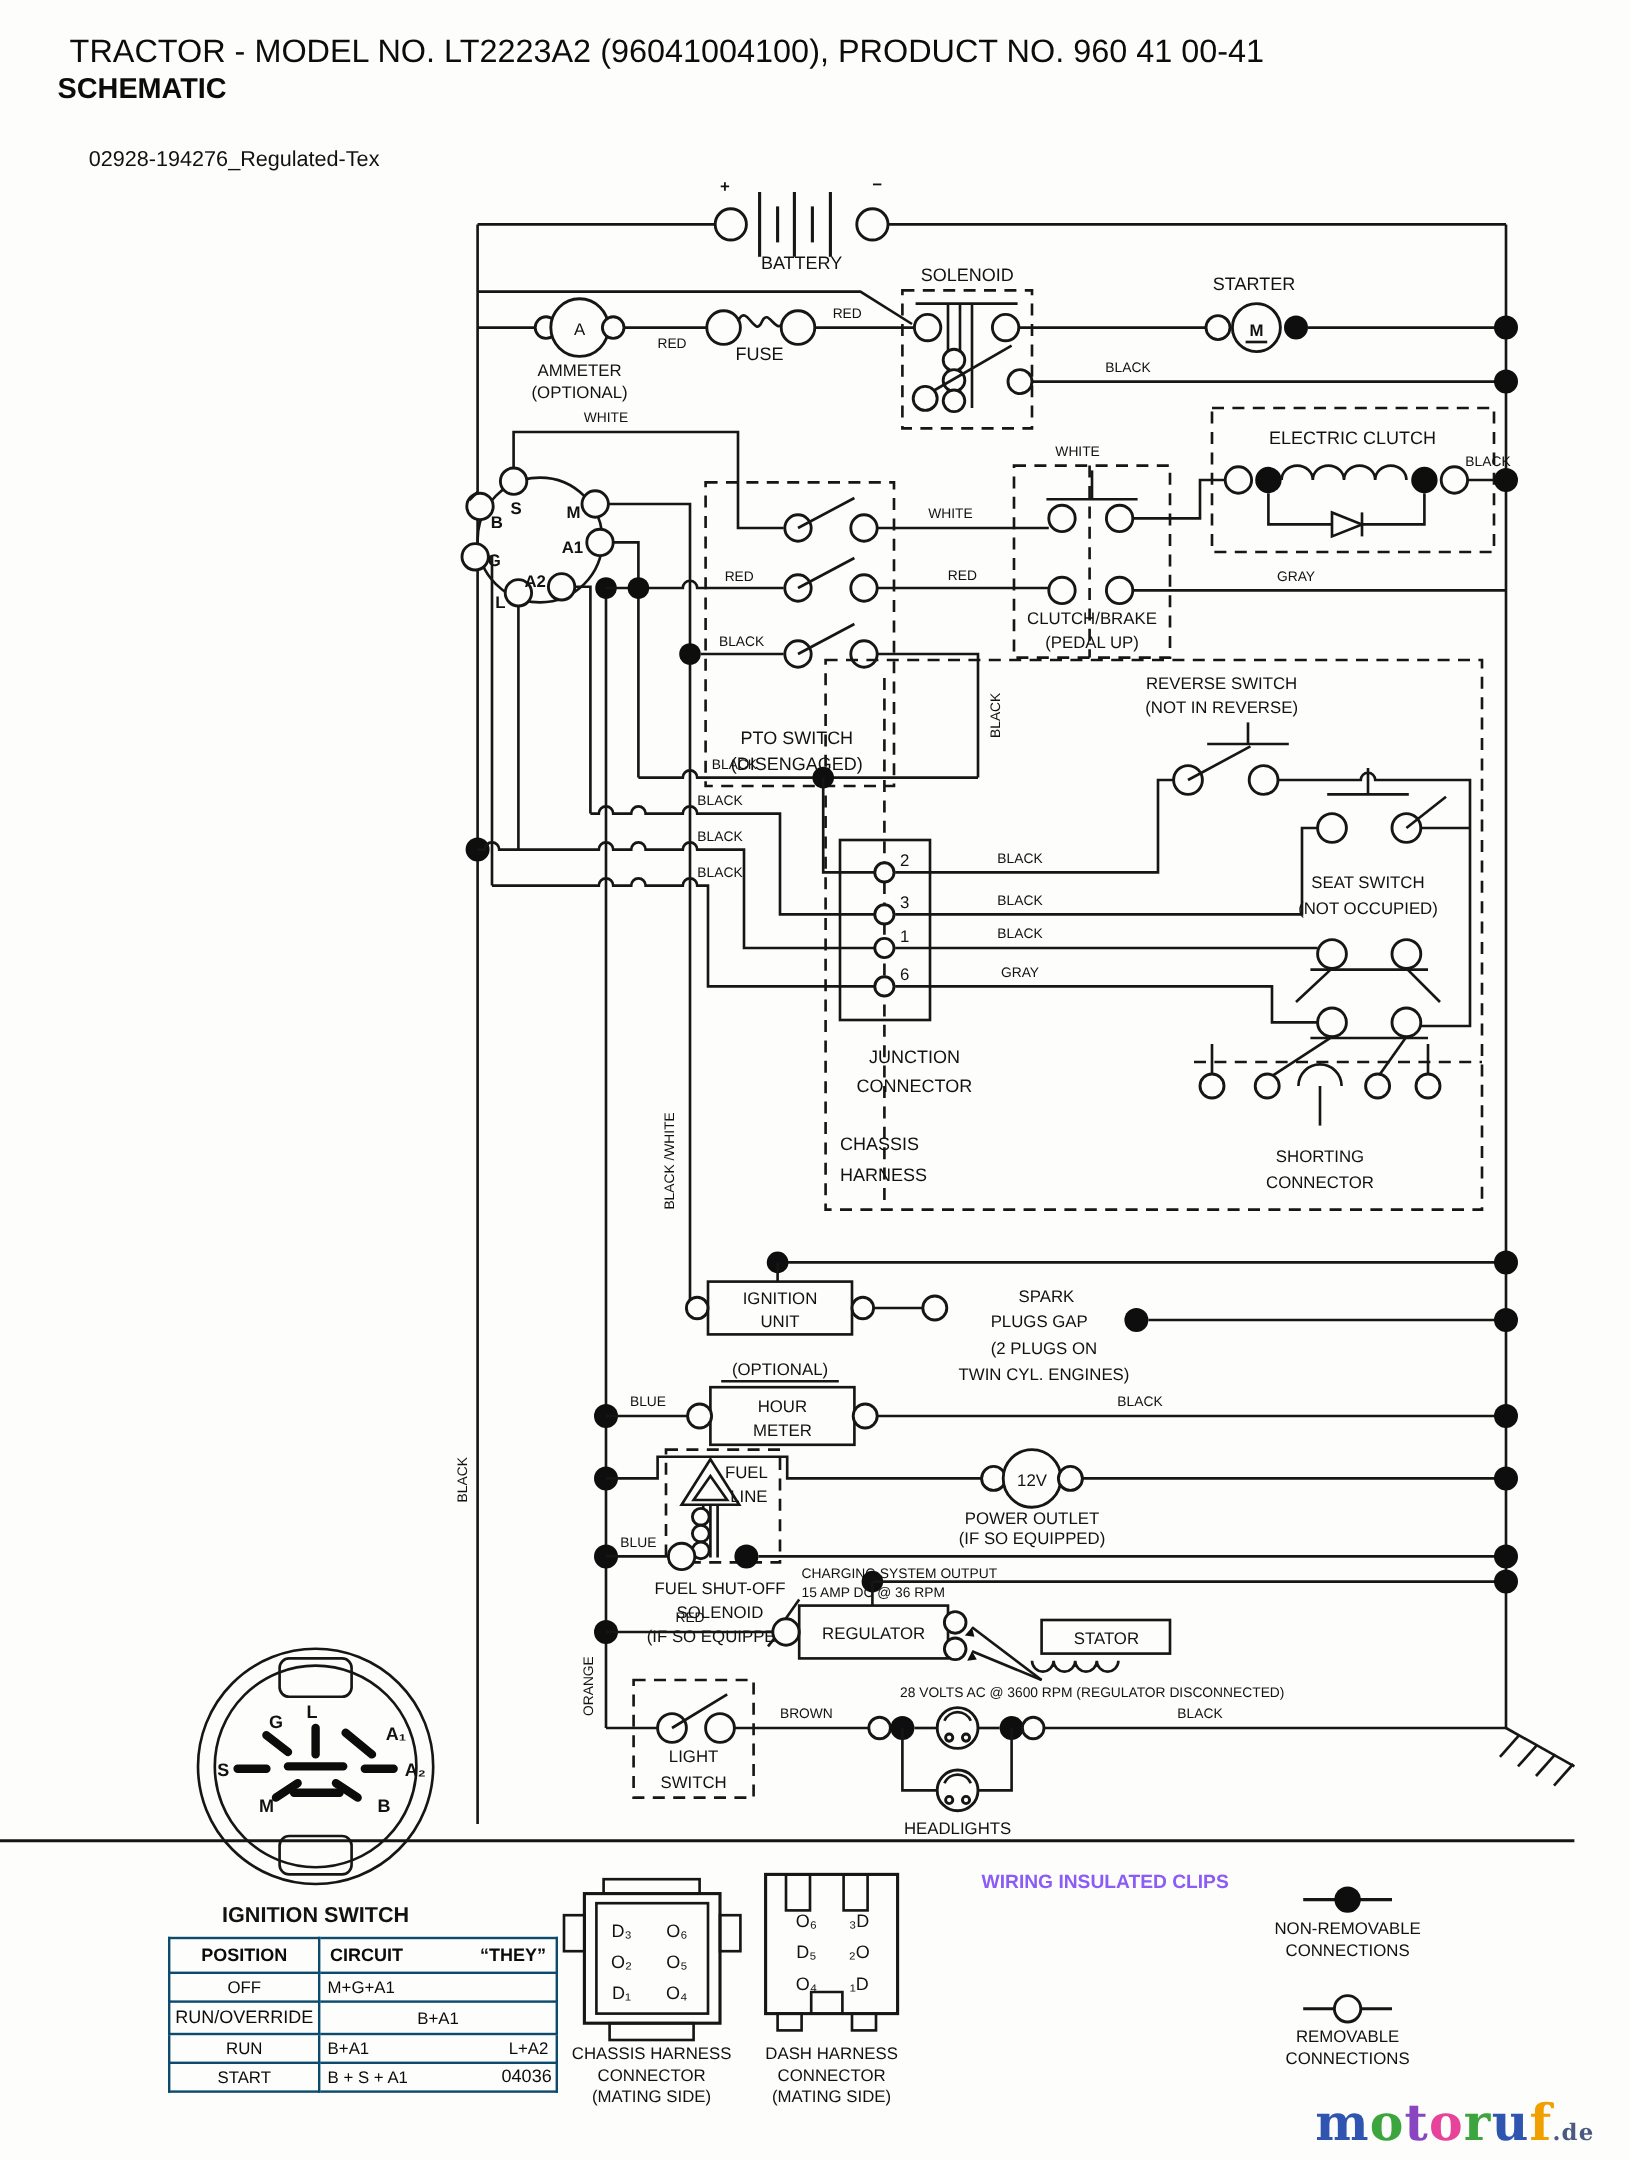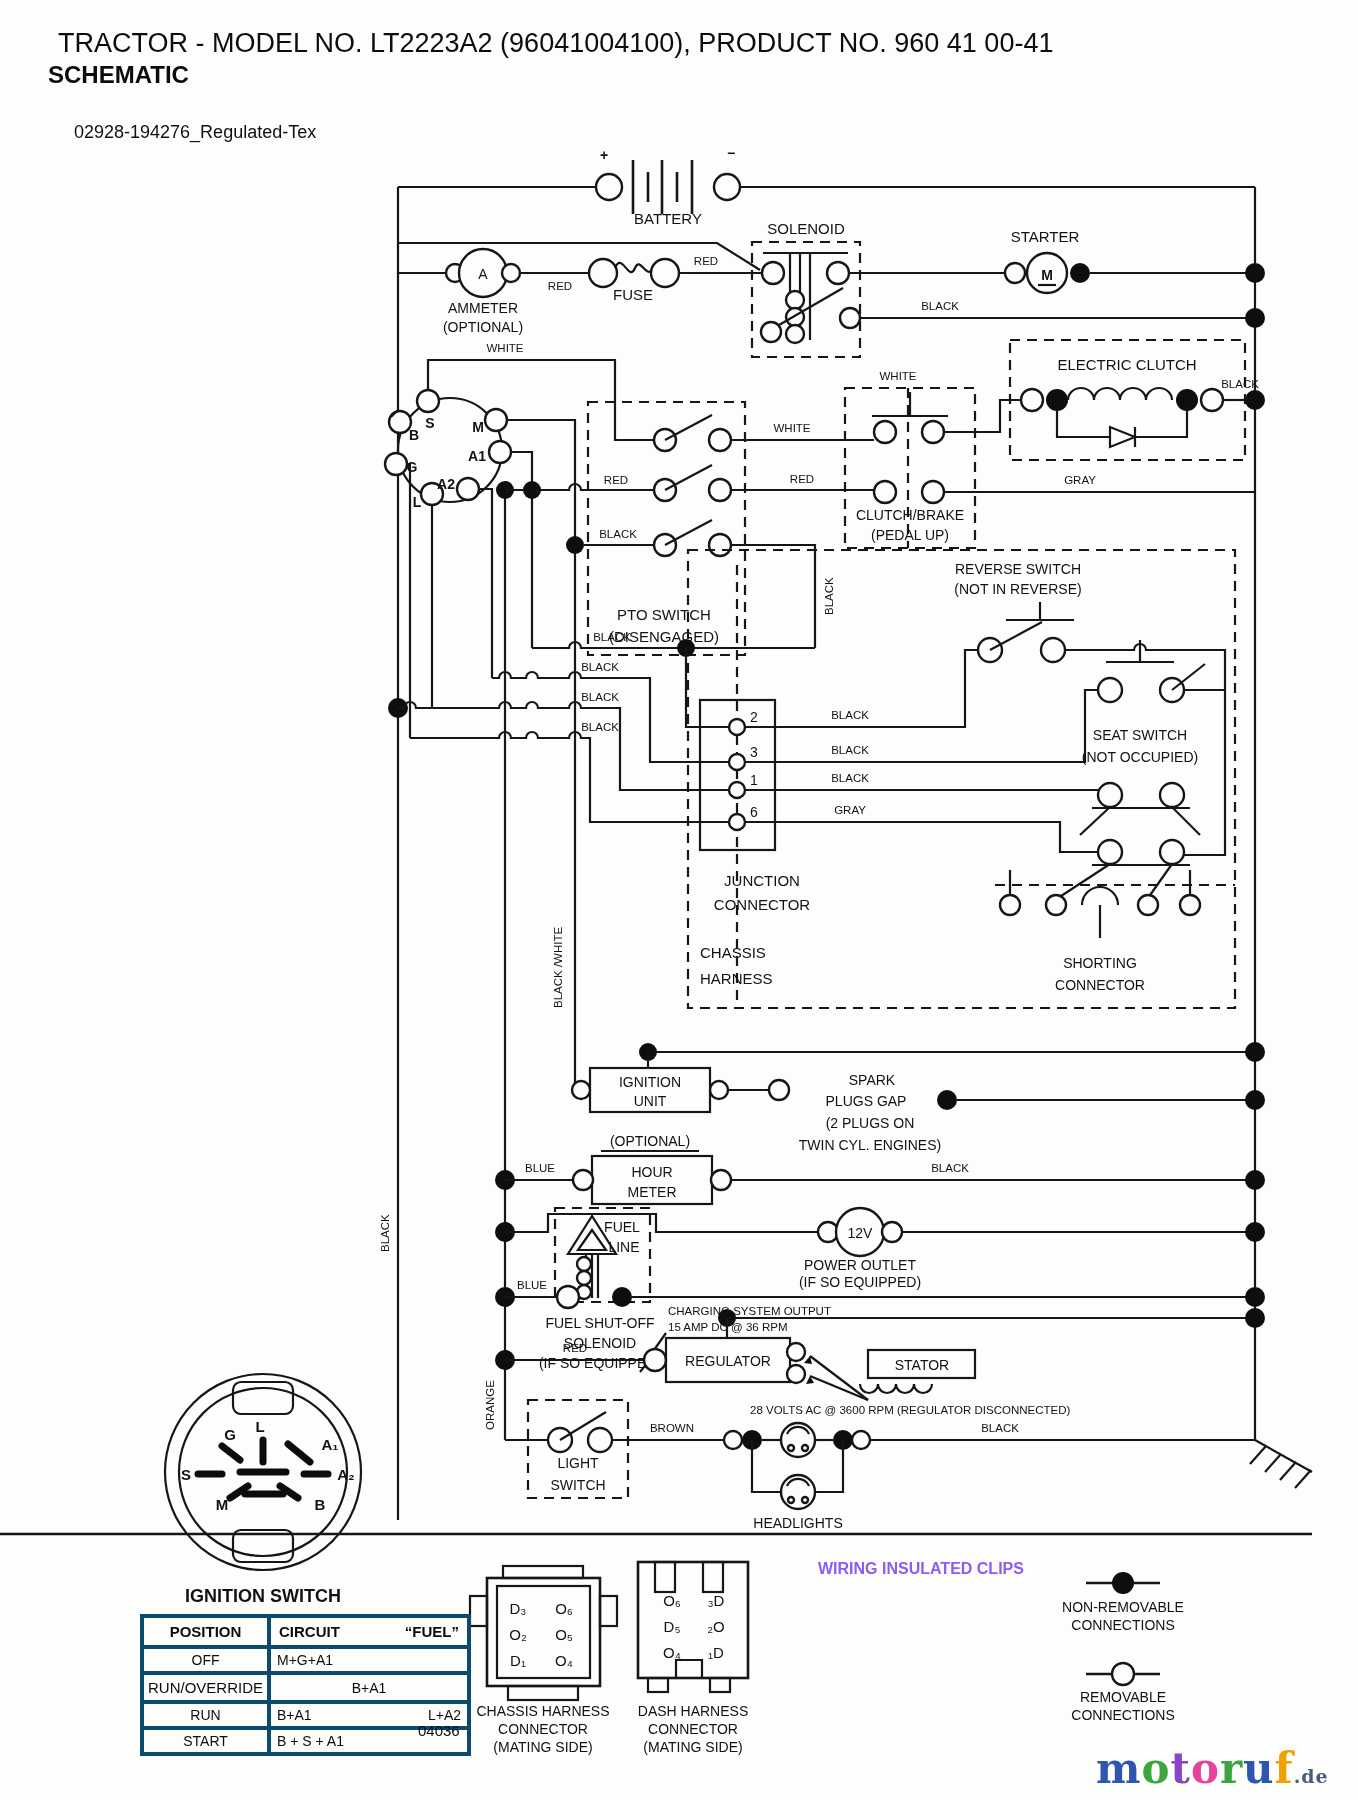--- a/index.html
+++ b/index.html
@@ -19,21 +19,21 @@
   .w{stroke:#161616;stroke-width:2.2;fill:none;}
   .wb{stroke:#161616;stroke-width:2.6;fill:none;}
   .dash{stroke:#161616;stroke-width:2.2;fill:none;stroke-dasharray:10 7;}
   .dot{fill:#0e0e0e;stroke:none;}
   .oc{stroke:#161616;stroke-width:2.4;fill:#fdfdfb;}
   .slot{stroke:#0c0c0c;stroke-width:7;stroke-linecap:round;fill:none;}
   .note{position:absolute;left:818px;top:1560px;width:238px;color:#8b5cf6;}
   .note .nh{font-size:16px;font-weight:bold;margin:0 0 2px 0;}
   .note .nb{font-size:15.5px;line-height:1.52;}
   .tbl{position:absolute;left:140px;top:1614px;border-collapse:collapse;color:#0c0c0c;}
-  .tbl td,.tbl th{border:4px solid #0c4a6e;font-size:14px;padding:3px 6px;text-align:center;}
+  .tbl td,.tbl th{border:2px solid #0c4a6e;font-size:14px;padding:3px 6px;text-align:center;}
   .tbl th{font-size:15px;padding:5px 8px;}
   .tbl .sm{font-size:15px;padding:4px 4px;}
   .tbl .circ{min-width:180px;}
   .mk{display:flex;justify-content:space-between;}
   .codechip{position:absolute;left:418px;top:1722px;font-size:15px;color:#0c0c0c;}
   .wm{position:absolute;left:1096px;top:1744px;font-family:"DejaVu Serif",serif;font-weight:bold;font-size:42px;letter-spacing:1px;}
   .wm .de{font-size:19px;font-weight:bold;}
 </style>
 </head>
 <body>
@@ -528,21 +528,21 @@
     <div class="nh">WIRING INSULATED CLIPS</div>
   </div>
 
   <table class="tbl">
     <tbody>
         <tr>
       <th>POSITION</th>
       <th class="circ">
         <span class="mk">
               <span>CIRCUIT</span>
-              <span>“FUEL”</span>
+              <span>“THEY”</span>
             </span>
       </th>
     </tr>
     <tr>
       <td>OFF</td>
       <td style="text-align:left">M+G+A1</td>
     </tr>
     <tr>
       <td class="sm">RUN/OVERRIDE</td>
       <td>B+A1</td>

